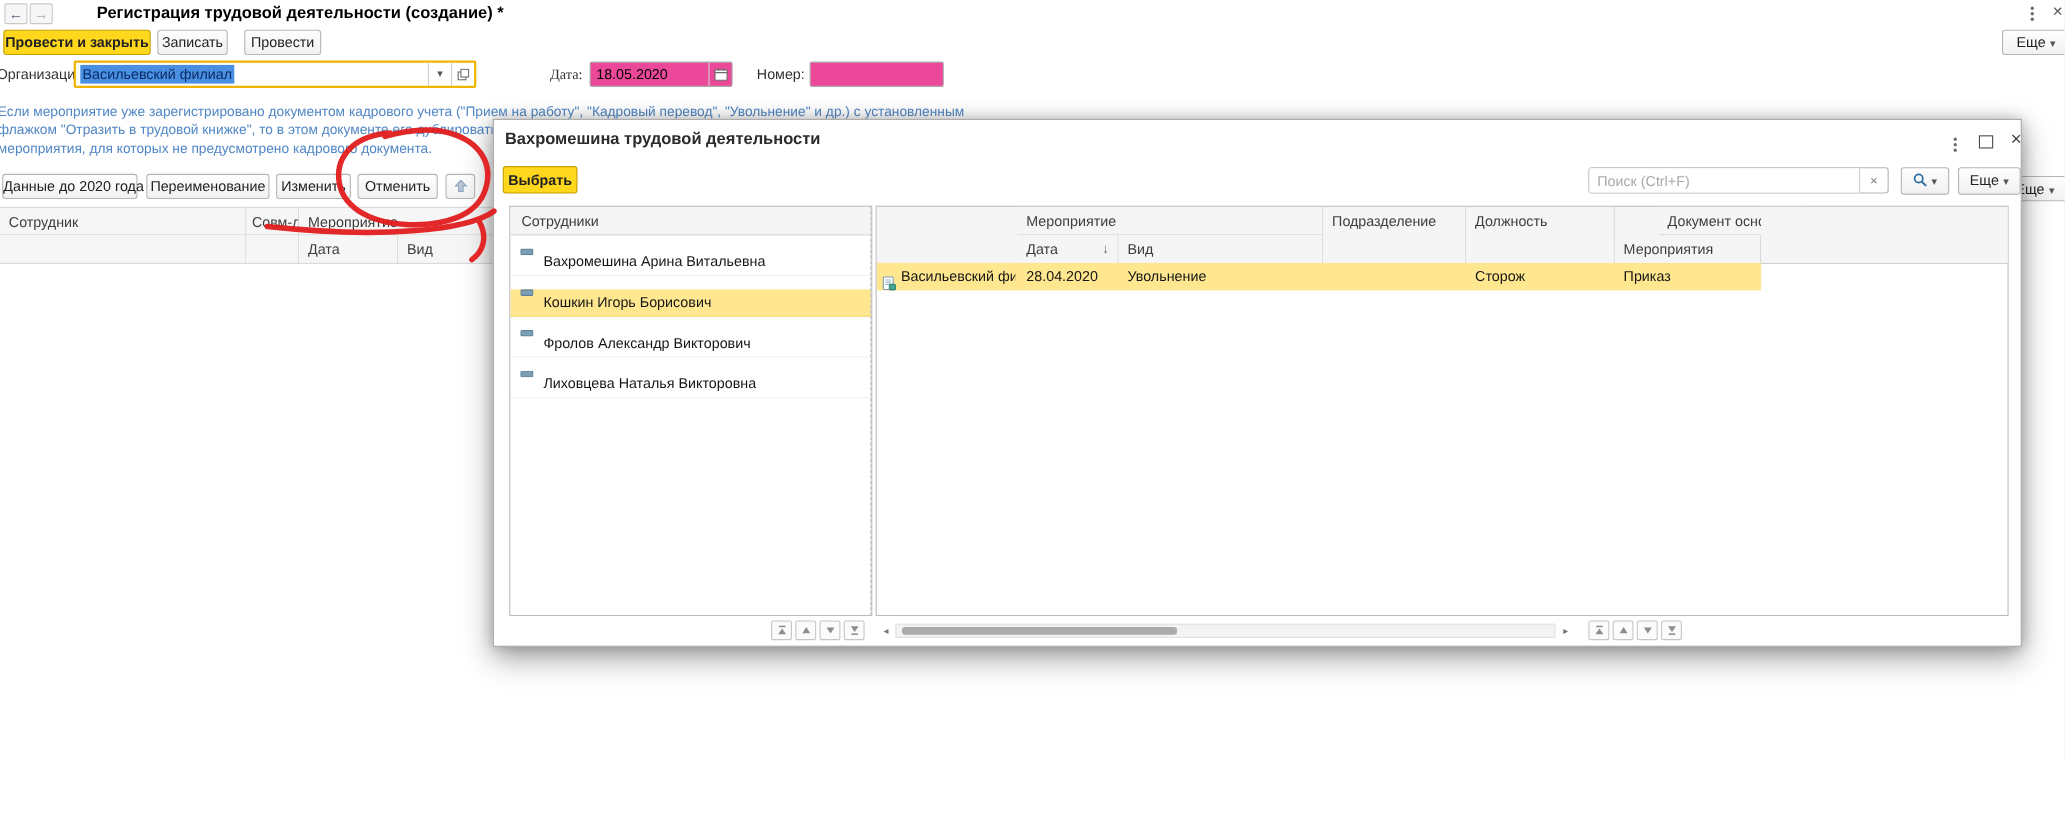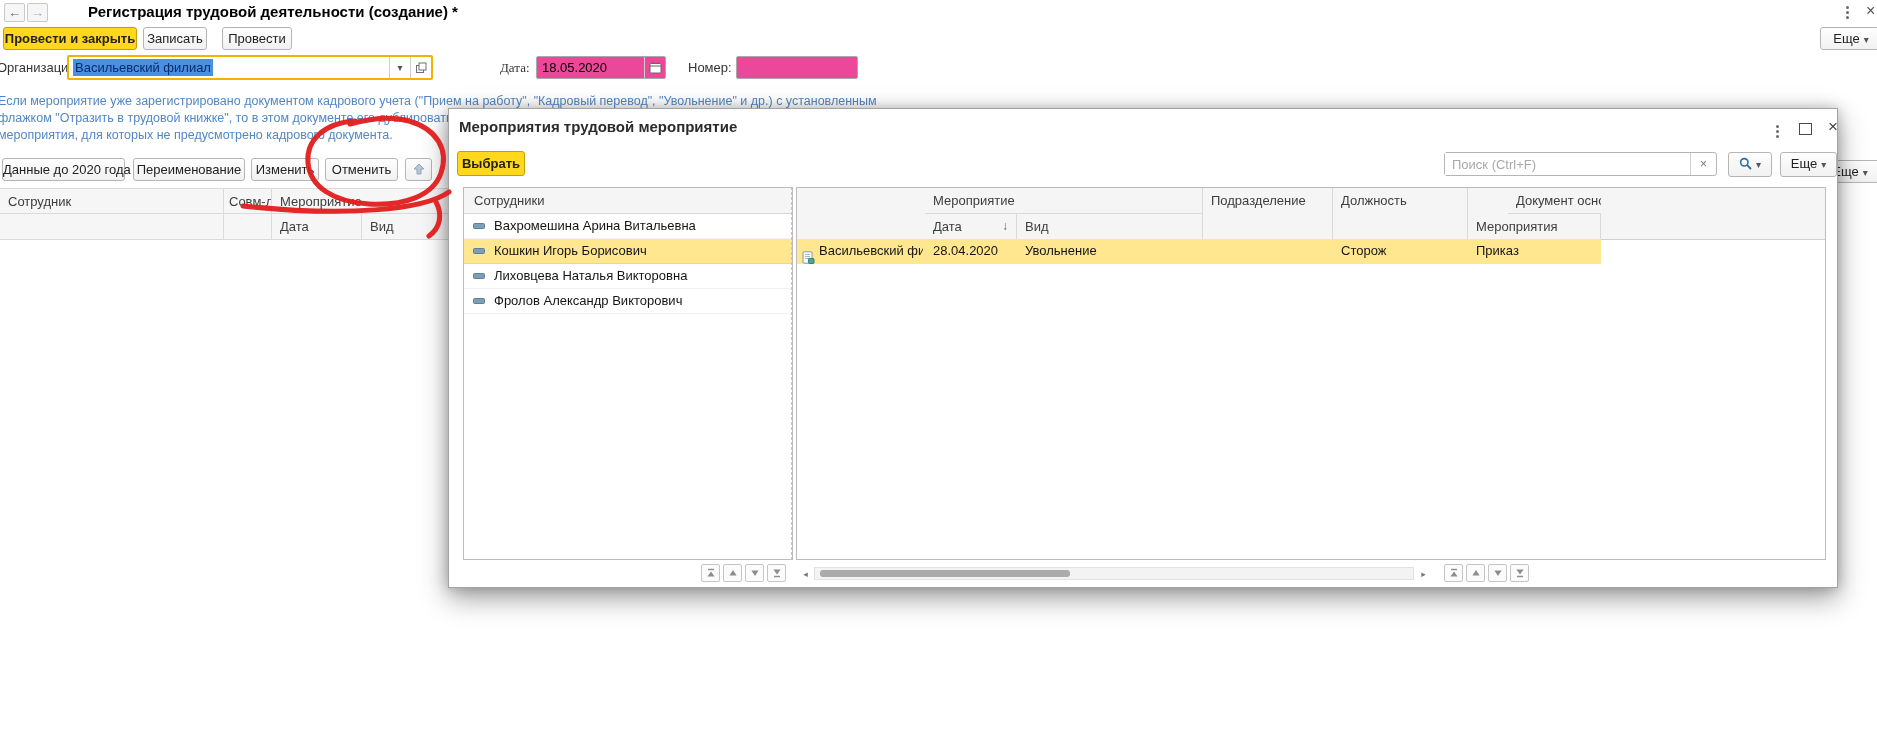--- a/index.html
+++ b/index.html
@@ -31,21 +31,21 @@
          color:#3d3d3d;padding:5px 8px 0 8px;overflow:hidden;white-space:nowrap;}
   .hcell.top{border-top:1px solid #dadada;}
   
   .modal{position:absolute;left:448px;top:108px;width:1390px;height:480px;background:#fff;border:1px solid #a3a3a3;
          box-shadow:0 10px 26px rgba(0,0,0,.38),0 0 12px rgba(0,0,0,.22);z-index:10;box-sizing:border-box;}
   .dlg-title{position:absolute;left:10px;top:9px;font-size:15px;font-weight:700;color:#2b2b2b;}
   .winctl{position:absolute;width:22px;height:20px;display:flex;align-items:center;justify-content:center;color:#444;}
   .maxbox{width:11px;height:10px;border:1.5px solid #4a4a4a;}
   .panel{position:absolute;border:1px solid #bcbcbc;background:#fff;box-sizing:border-box;overflow:hidden;}
   .list-hdr{height:26px;line-height:25px;background:#f5f5f5;border-bottom:1px solid #d9d9d9;padding-left:10px;color:#3d3d3d;box-sizing:border-box;}
-  .emp-row{height:25px;line-height:24px;display:flex;align-items:center;padding-left:9px;border-bottom:1px solid #f1f1f1;box-sizing:border-box;}
+  .emp-row{height:25px;line-height:24px;display:flex;align-items:flex-start;padding-left:9px;border-bottom:1px solid #f1f1f1;box-sizing:border-box;margin-top:12px;}
   .emp-row.selected{background:var(--selection_row,#ffe78f);border-bottom:1px solid #f0d97c;}
   .emp-row span{margin-left:9px;color:#151515;}
   .splitter{position:absolute;border-left:1px dashed #c5c5c5;width:0;}
   
   .ecell{position:absolute;background:#f5f5f5;border-right:1px solid #d9d9d9;box-sizing:border-box;color:#3d3d3d;
          padding:5px 8px 0 8px;overflow:hidden;white-space:nowrap;}
   .ev-row{position:absolute;background:var(--selection_row,#ffe78f);height:25px;}
   .ev-row .cell{position:absolute;top:0;height:25px;line-height:24px;overflow:hidden;white-space:nowrap;color:#151515;}
   
   .mini{width:19px;height:18px;border:1px solid #c6c6c6;border-radius:2px;background:#fbfbfb;display:flex;align-items:center;justify-content:center;box-sizing:border-box;}
@@ -129,21 +129,21 @@
 
   <div class="hcell top" style="left:0;top:188px;width:224px;height:26px;">Сотрудник</div>
   <div class="hcell top" style="left:224px;top:188px;width:48px;height:26px;padding-left:5px;">Совм-ль</div>
   <div class="hcell top" style="left:272px;top:188px;width:248px;height:26px;">Мероприятие</div>
   <div class="hcell" style="left:0;top:214px;width:224px;height:26px;"></div>
   <div class="hcell" style="left:224px;top:214px;width:48px;height:26px;"></div>
   <div class="hcell" style="left:272px;top:214px;width:90px;height:26px;">Дата</div>
   <div class="hcell" style="left:362px;top:214px;width:158px;height:26px;">Вид</div>
 
   <div class="modal">
-    <div class="dlg-title">Мероприятия трудовой мероприятие</div>
+    <div class="dlg-title">Вахромешина трудовой деятельности</div>
     <div class="winctl dots" style="left:1317px;top:12px;">
         <i></i>
         <i></i>
         <i></i>
       </div>
     <div class="winctl" style="left:1345px;top:10px;">
         <span class="maxbox"></span>
       </div>
     <div class="winctl" style="left:1373px;top:8px;font-size:17px;">×</div>
 
@@ -172,27 +172,27 @@
       <div class="emp-row selected">
         <svg width="12" height="6" viewBox="0 0 12 6">
             <rect x="0.5" y="0.5" width="11" height="5" rx="1" fill="#7d9fb5" stroke="#5f8097"></rect>
           </svg>
         <span>Кошкин Игорь Борисович</span>
       </div>
       <div class="emp-row">
         <svg width="12" height="6" viewBox="0 0 12 6">
             <rect x="0.5" y="0.5" width="11" height="5" rx="1" fill="#7d9fb5" stroke="#5f8097"></rect>
           </svg>
+        <span>Фролов Александр Викторович</span>
+      </div>
+      <div class="emp-row">
+        <svg width="12" height="6" viewBox="0 0 12 6">
+            <rect x="0.5" y="0.5" width="11" height="5" rx="1" fill="#7d9fb5" stroke="#5f8097"></rect>
+          </svg>
         <span>Лиховцева Наталья Викторовна</span>
-      </div>
-      <div class="emp-row">
-        <svg width="12" height="6" viewBox="0 0 12 6">
-            <rect x="0.5" y="0.5" width="11" height="5" rx="1" fill="#7d9fb5" stroke="#5f8097"></rect>
-          </svg>
-        <span>Фролов Александр Викторович</span>
       </div>
     </div>
 
     <div class="splitter" style="left:342px;top:78px;height:373px;"></div>
 
     <div class="panel" style="left:347px;top:78px;width:1030px;height:373px;">
 
       <div style="position:relative;height:51px;border-bottom:1px solid #cfcfcf;background:#f5f5f5;">
         <div class="ecell" style="left:128px;top:0;width:278px;height:26px;border-bottom:1px solid #d9d9d9;">Мероприятие</div>
         <div class="ecell" style="left:128px;top:26px;width:92px;height:25px;"><span>Дата</span><span style="float:right;color:#666;font-size:12px;">↓</span></div>

